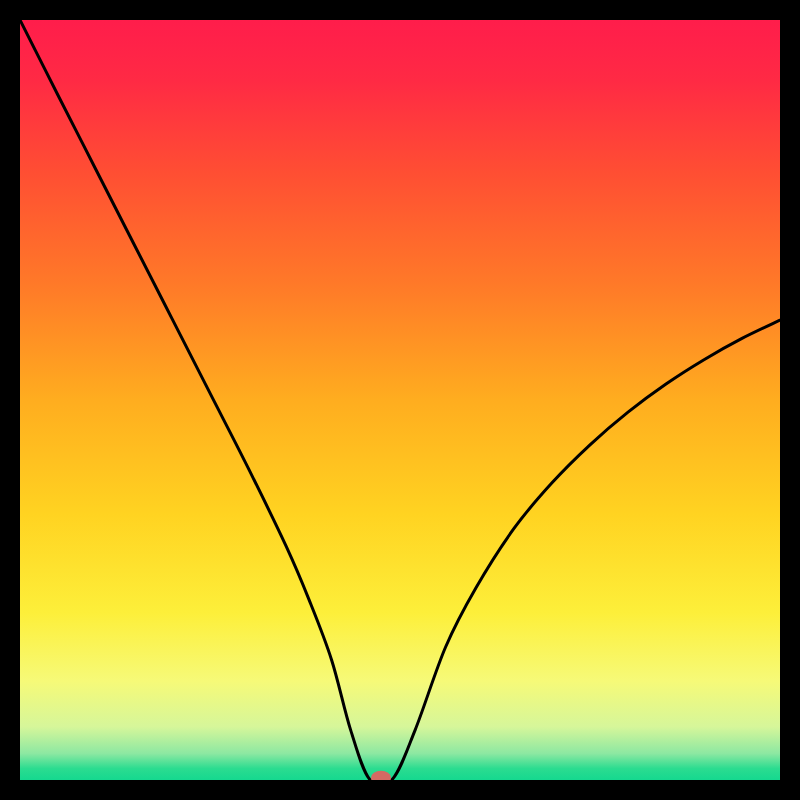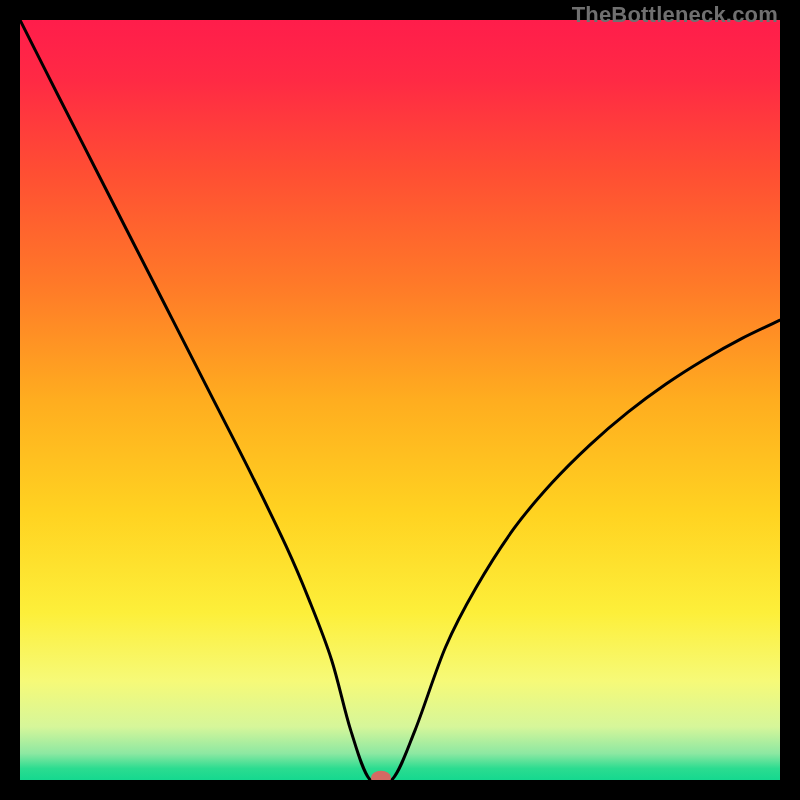--- a/index.html
+++ b/index.html
@@ -58,14 +58,13 @@
             <stop offset="96.5%" stop-color="#8de8a2"></stop>
             <stop offset="98.5%" stop-color="#2bdc90"></stop>
             <stop offset="100%" stop-color="#15d88f"></stop>
           </linearGradient>
       </defs>
       <rect id="bg-rect" x="0" y="0" width="760" height="760" fill="url(#bg-grad)"></rect>
       <path id="curve" fill="none" stroke="#000" stroke-width="3" stroke-linejoin="round" stroke-linecap="round" d="M 0 0 C 6.333333333333333 12.54000000000002 25.333333333333336 50.28666666666679 38 75.24000000000012 C 50.666666666666664 100.19333333333346 63.333333333333336 124.89333333333337 76 149.72000000000003 C 88.66666666666667 174.54666666666668 101.33333333333333 199.3733333333334 114 224.20000000000005 C 126.66666666666667 249.0266666666667 139.33333333333334 273.85333333333335 152 298.68 C 164.66666666666666 323.50666666666666 177.33333333333334 348.3333333333333 190 373.15999999999997 C 202.66666666666666 397.9866666666666 215.33333333333334 422.17999999999995 228 447.64 C 240.66666666666666 473.1 255.86666666666667 504.0066666666667 266 525.9200000000001 C 276.1333333333333 547.8333333333334 281.20000000000005 560.12 288.8 579.12 C 296.4 598.12 304.6333333333333 618.1333333333333 311.59999999999997 639.92 C 318.5666666666666 661.7066666666666 324.26666666666665 689.9533333333334 330.6 709.84 C 336.9333333333334 729.7266666666667 342.6333333333334 751.0066666666667 349.6 759.24 C 356.56666666666666 767.4733333333334 364.79999999999995 767.4733333333334 372.4 759.24 C 380 751.0066666666667 386.3333333333333 731.88 395.2 709.84 C 404.06666666666666 687.8000000000001 415.4666666666667 650.6866666666667 425.6 627 C 435.73333333333335 603.3133333333333 444.6 587.48 456 567.72 C 467.4 547.96 481.3333333333333 525.92 494 508.44 C 506.6666666666667 490.96 519.3333333333334 476.7733333333333 532 462.84 C 544.6666666666666 448.90666666666664 557.3333333333334 436.61999999999995 570 424.84 C 582.6666666666666 413.06 595.3333333333334 402.29333333333335 608 392.16 C 620.6666666666666 382.0266666666667 633.3333333333334 372.78 646 364.03999999999996 C 658.6666666666666 355.29999999999995 671.3333333333334 347.32 684 339.72 C 696.6666666666666 332.12000000000006 709.3333333333334 325.02666666666676 722 318.44000000000005 C 734.6666666666666 311.85333333333335 753.6666666666666 303.24 760 300.2"></path>
       <ellipse id="marker" rx="10" ry="7" cx="361" cy="757.72" fill="#d36a63"></ellipse>
     </svg>
   </div>
-  <div class="watermark">TheBottleneck.com</div>
 </div>
 
 </body></html>

